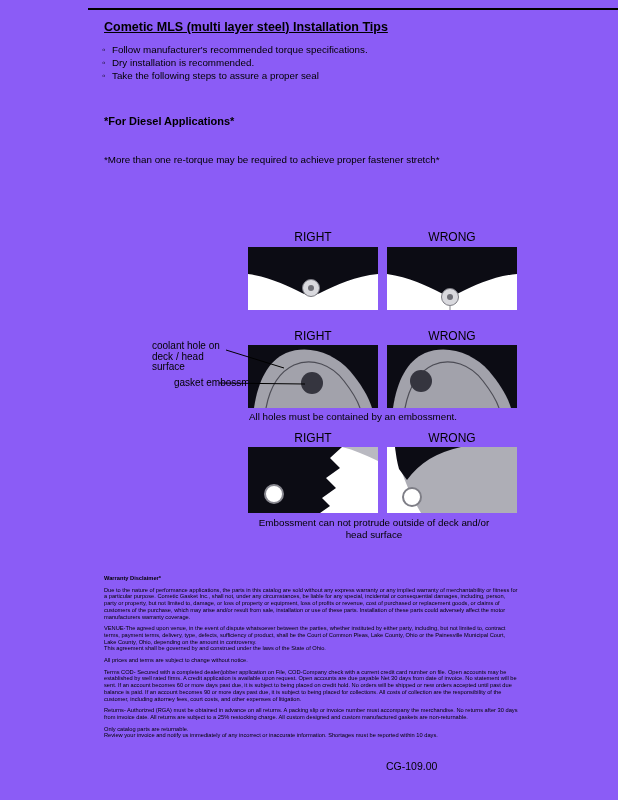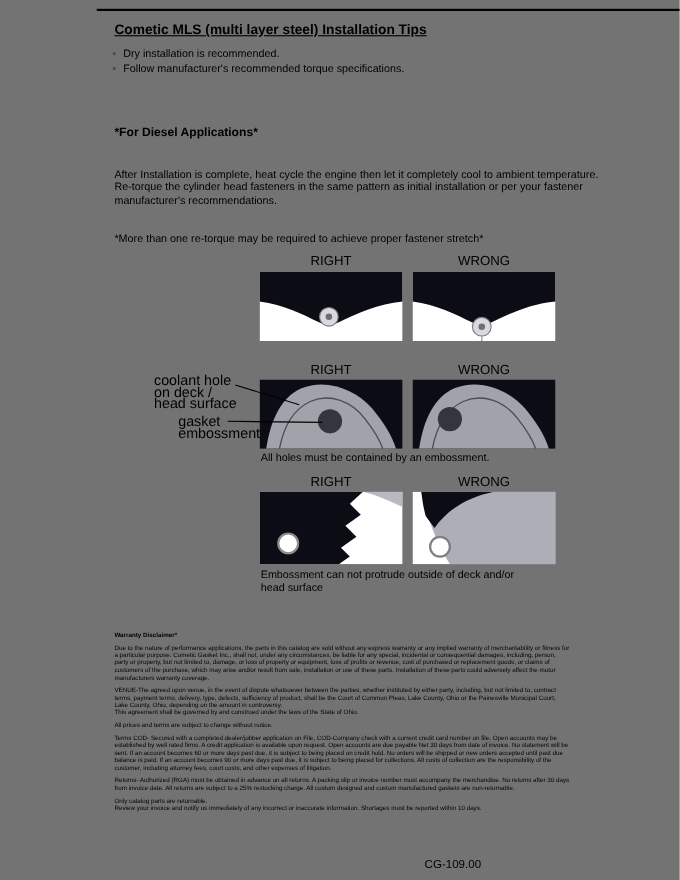--- a/index.html
+++ b/index.html
@@ -1,63 +1,63 @@
 <!DOCTYPE html>
 <html><head>
 <meta charset="utf-8">
 <style>
   * { margin:0; padding:0; box-sizing:border-box; }
   html,body { background:#ffffff; }
   .page {
-    position:relative; width:618px; height:800px; background:#737373;
+    position:relative; width:618px; height:800px; background:#8b5cf6;
     font-family:"Liberation Sans", sans-serif; color:#000; overflow:hidden;
   }
   .top-rule { position:absolute; left:88px; top:8px; width:530px; height:2px; background:#000; }
   .title {
     position:absolute; left:104px; top:20px; font-size:12.5px; font-weight:bold;
     text-decoration:underline; white-space:nowrap;
   }
   .tips { position:absolute; left:102px; top:43px; font-size:9.8px; line-height:13px; width:470px; }
   .tips .item { position:relative; padding-left:10px; }
   .tips .item::before { content:"◦"; position:absolute; left:0; top:0; font-size:10px; }
   .tips .sub { margin-left:15px; }
   .tips .sub::before { content:"•"; }
   .diesel { position:absolute; left:104px; top:116px; width:458px; font-size:9.8px; line-height:11.2px; }
   .diesel .heading { font-weight:bold; font-size:11px; margin-bottom:27px; }
   .diesel .para { margin-bottom:11px; }
   .diesel .note { margin-top:24px; }
-  .diagrams { position:absolute; left:0; top:228px; width:494px; height:345px; }
+  .diagrams { position:absolute; left:12px; top:228px; width:494px; height:345px; }
   .diagrams .colhead { position:absolute; width:130px; text-align:center; font-size:12px; }
   .diagrams .img { position:absolute; width:130px; height:63px; }
   .diagrams .img svg { display:block; width:100%; height:100%; }
   .caption { position:absolute; font-size:9.8px; line-height:11.5px; }
-  .callout { position:absolute; font-size:13px; line-height:10.5px; }
+  .callout { position:absolute; font-size:10px; line-height:10.5px; }
   .pointer-lines { position:absolute; left:0; top:0; width:618px; height:345px; pointer-events:none; }
   .disclaimer { position:absolute; left:104px; top:575px; width:414px; font-size:5.7px; line-height:6.7px; }
   .disclaimer .dheading { font-weight:bold; margin-bottom:5px; }
   .disclaimer .dpara { margin-bottom:5px; white-space:pre-line; }
-  .footer-code { position:absolute; left:386px; top:780px; font-size:10.5px; }
+  .footer-code { position:absolute; left:386px; top:760px; font-size:10.5px; }
 </style>
 </head>
 <body>
 
 <div class="page">
 
   <div class="top-rule"></div>
 
   <h1 class="title">Cometic MLS (multi layer steel) Installation Tips</h1>
 
   <div class="tips">
+    <div class="item">Follow manufacturer's recommended torque specifications.</div>
     <div class="item">Dry installation is recommended.</div>
-    <div class="item">Follow manufacturer's recommended torque specifications.</div>
+    <div class="item">Take the following steps to assure a proper seal</div>
   </div>
 
   <div class="diesel">
     <div class="heading">*For Diesel Applications*</div>
-    <div class="para">After Installation is complete, heat cycle the engine then let it completely cool to ambient temperature. Re-torque the cylinder head fasteners in the same pattern as initial installation or per your fastener manufacturer's recommendations.</div>
     <div class="note">*More than one re-torque may be required to achieve proper fastener stretch*</div>
   </div>
 
   <div class="diagrams">
 
     <div class="colhead" style="left:236px; top:2px;">RIGHT</div>
     <div class="colhead" style="left:375px; top:2px;">WRONG</div>
 
     <div class="img" style="left:236px; top:19px;">
       <svg viewBox="0 0 130 63">
@@ -117,21 +117,21 @@
     </div>
     <div class="img" style="left:375px; top:219px; height:66px;">
       <svg viewBox="0 0 130 66">
         <rect width="130" height="66" fill="#ffffff"></rect>
         <path d="M8,0 H130 V66 H34 C22,46 13,24 8,0 Z" fill="#aeaeb6"></path>
         <path d="M8,0 H74 C50,5 32,16 20,33 L12,22 C10,15 9,8 8,0 Z" fill="#0c0c14"></path>
         <circle cx="25" cy="50" r="9" fill="#ffffff"></circle>
         <circle cx="25" cy="50" r="9" fill="none" stroke="#7e7e86" stroke-width="2"></circle>
       </svg>
     </div>
-    <div class="caption" style="left:237px; top:289px; width:250px;">Embossment can not protrude outside of deck and/or head surface</div>
+    <div class="caption" style="left:237px; top:289px; width:250px;text-align:center;">Embossment can not protrude outside of deck and/or head surface</div>
 
     <svg class="pointer-lines" viewBox="0 0 618 345">
       <line x1="214" y1="122" x2="272" y2="140" stroke="#000" stroke-width="1"></line>
       <line x1="207" y1="155" x2="293" y2="156" stroke="#000" stroke-width="1"></line>
     </svg>
   </div>
 
   <div class="disclaimer">
     <div class="dheading">Warranty Disclaimer*</div>
     <div class="dpara">Due to the nature of performance applications, the parts in this catalog are sold without any express warranty or any implied warranty of merchantability or fitness for a particular purpose.  Cometic Gasket Inc., shall not, under any circumstances, be liable for any special, incidental or consequential damages, including, person, party or property, but not limited to, damage, or loss of property or equipment, loss of profits or revenue, cost of purchased or replacement goods, or claims of customers of the purchase, which may arise and/or result from sale, installation or use of these parts.  Installation of these parts could adversely affect the motor manufacturers warranty coverage.</div>

